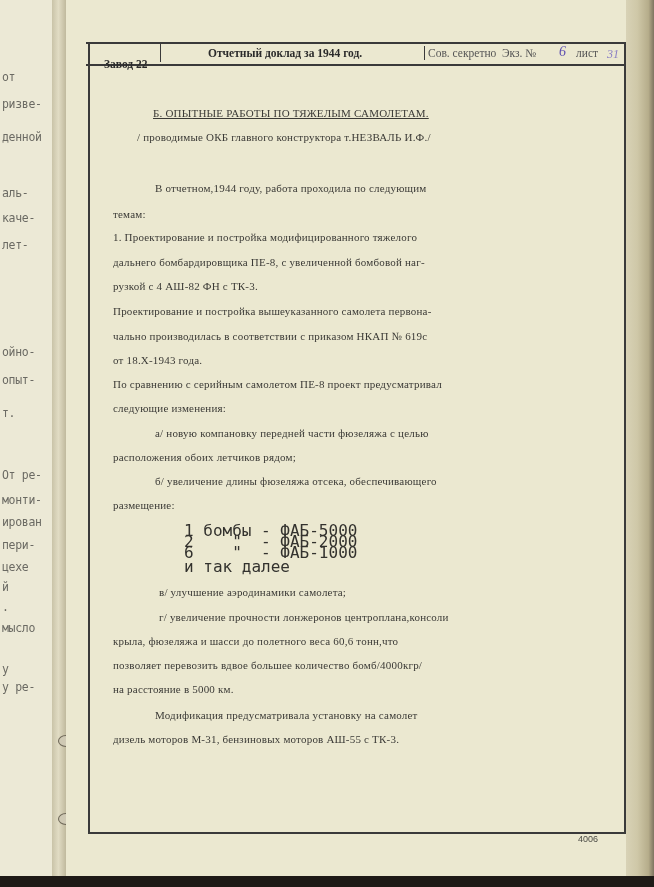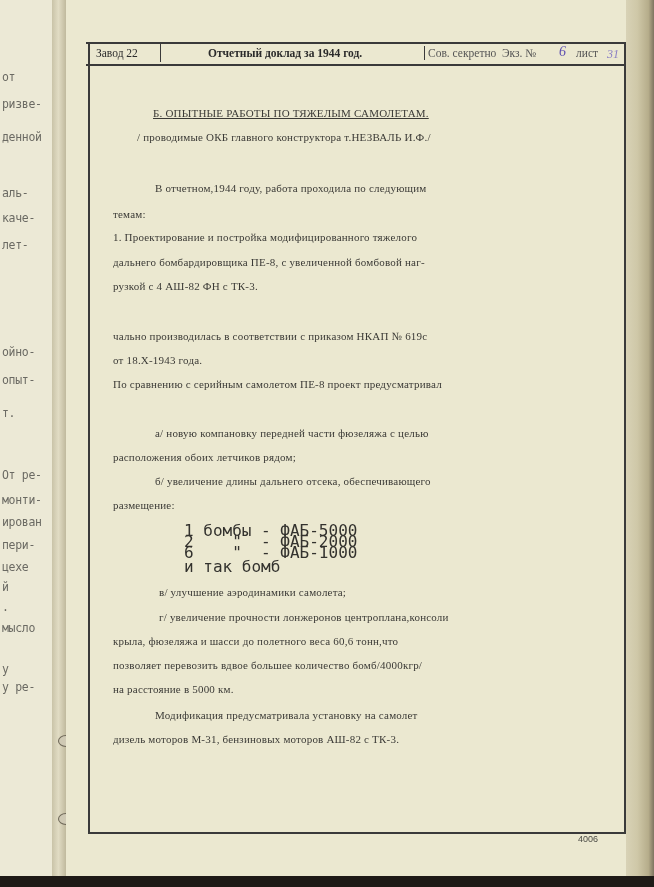--- a/index.html
+++ b/index.html
@@ -37,21 +37,21 @@
   .frame {
     position:absolute; left:22px; top:43px; width:534px; height:789px;
     border-left:2px solid #3a3a3a; border-right:2px solid #3a3a3a; border-bottom:2px solid #3a3a3a;
   }
   .header-bar {
     position:absolute; left:20px; top:42px; width:540px; height:20px;
     border-top:2px solid #3a3a3a; border-bottom:2px solid #3a3a3a;
     font-family:"Liberation Serif", serif; font-size:11.5px; color:#2b2b2b;
   }
   .header-bar span { position:absolute; top:3px; white-space:nowrap; }
-  .h-plant { left:10px; font-weight:normal; }
+  .h-plant { left:18px; font-weight:bold;margin-top:11px; }
   .h-sep1 { position:absolute; left:74px; top:0; width:1px; height:18px; background:#3a3a3a; }
   .h-title { left:122px; font-weight:bold;text-align:center; }
   .h-sep2 { position:absolute; left:338px; top:2px; width:1px; height:14px; background:#3a3a3a; }
   .h-secret { left:342px; color:#555; }
   .h-copy { left:416px; color:#555; }
   .h-copyno { left:473px; color:#5e4fb0; font-style:italic; font-size:14px; top:0px !important; }
   .h-sheet { left:490px; color:#555; }
   .h-sheetno { left:521px; color:#8a7fc4; font-style:italic; font-size:12px; }
   .typed {
     position:absolute; white-space:nowrap; color:#3b3a36;
@@ -110,40 +110,42 @@
   </div>
 
   <div class="typed heading" style="left:87px;top:107px">Б. ОПЫТНЫЕ РАБОТЫ ПО ТЯЖЕЛЫМ САМОЛЕТАМ.</div>
   <div class="typed" style="left:71px;top:131px">/ проводимые ОКБ главного конструктора т.НЕЗВАЛЬ И.Ф./</div>
 
   <div class="typed" style="left:89px;top:182px">В отчетном,1944 году, работа проходила по следующим</div>
   <div class="typed" style="left:47px;top:208px">темам:</div>
   <div class="typed" style="left:47px;top:231px">1. Проектирование и постройка модифицированного тяжелого</div>
   <div class="typed" style="left:47px;top:256px">дальнего бомбардировщика ПЕ-8, с увеличенной бомбовой наг-</div>
   <div class="typed" style="left:47px;top:280px">рузкой с 4 АШ-82 ФН с ТК-3.</div>
+  <div class="typed" style="left:47px;top:305px">Проектирование и постройка вышеуказанного самолета первона-</div>
   <div class="typed" style="left:47px;top:330px">чально производилась в соответствии с приказом НКАП № 619с</div>
   <div class="typed" style="left:47px;top:354px">от 18.Х-1943 года.</div>
   <div class="typed" style="left:47px;top:378px">По сравнению с серийным самолетом ПЕ-8 проект предусматривал</div>
+  <div class="typed" style="left:47px;top:402px">следующие изменения:</div>
   <div class="typed" style="left:47px;top:451px">расположения обоих летчиков рядом;</div>
   <div class="typed" style="left:89px;top:427px">а/ новую компановку передней части фюзеляжа с целью</div>
-  <div class="typed" style="left:89px;top:475px">б/ увеличение длины дальнего отсека, обеспечивающего</div>
+  <div class="typed" style="left:89px;top:475px">б/ увеличение длины фюзеляжа отсека, обеспечивающего</div>
   <div class="typed" style="left:47px;top:499px">размещение:</div>
 
   <div class="bomb-table">
     <div>1 бомбы - ФАБ-5000</div>
     <div>2    "  - ФАБ-2000</div>
     <div>6    "  - ФАБ-1000</div>
-    <div style="margin-top:3px">и так бомб</div>
+    <div style="margin-top:3px">и так далее</div>
   </div>
 
   <div class="typed" style="left:93px;top:611px">г/ увеличение прочности лонжеронов центроплана,консоли</div>
   <div class="typed" style="left:93px;top:586px">в/ улучшение аэродинамики самолета;</div>
   <div class="typed" style="left:47px;top:635px">крыла, фюзеляжа и шасси до полетного веса 60,6 тонн,что</div>
   <div class="typed" style="left:47px;top:659px">позволяет перевозить вдвое большее количество бомб/4000кгр/</div>
   <div class="typed" style="left:47px;top:683px">на расстояние в 5000 км.</div>
   <div class="typed" style="left:89px;top:709px">Модификация предусматривала установку на самолет</div>
-  <div class="typed" style="left:47px;top:733px">дизель моторов М-31, бензиновых моторов АШ-82 с ТК-3.</div>
+  <div class="typed" style="left:47px;top:733px">дизель моторов М-31, бензиновых моторов АШ-55 с ТК-3.</div>
 
   <div class="archive-no" style="left:512px">4006</div>
 </div>
 
 <div class="page-edge"></div>
 <div class="bottom-shadow"></div>
 
 </body></html>

